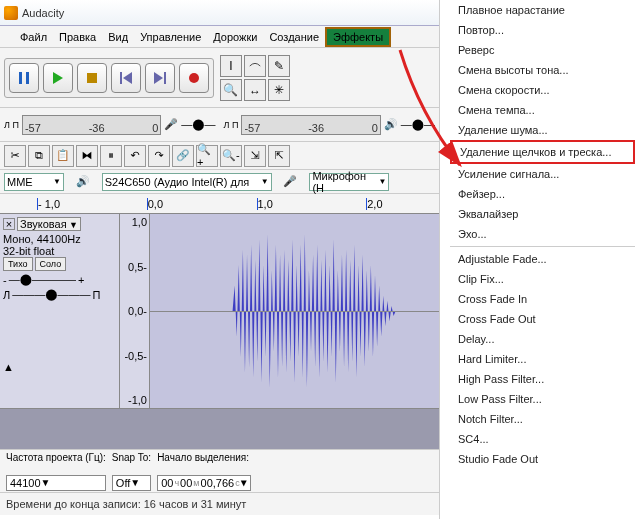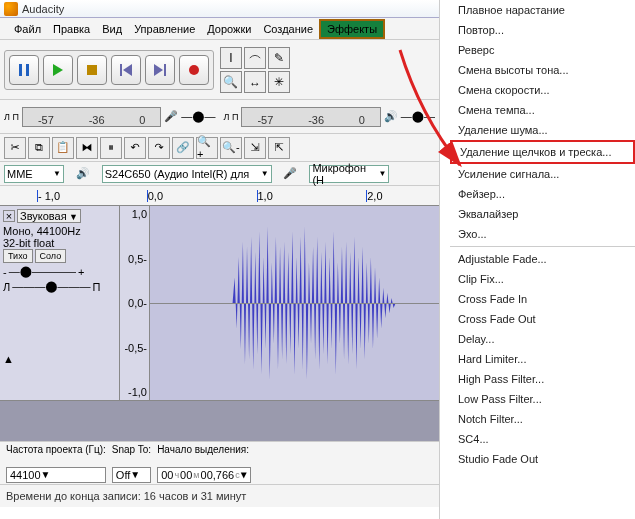--- a/index.html
+++ b/index.html
@@ -1,34 +1,34 @@
 <!DOCTYPE html>
 <html><head>
 <meta charset="utf-8">
 <style>
   * { box-sizing: border-box; margin: 0; padding: 0; font-family: Tahoma, Arial, sans-serif; font-size: 11px; }
   body { background: #fff; width: 635px; height: 519px; position: relative; overflow: hidden; }
   .app { width: 440px; height: 519px; border-right: 1px solid #ccc; background: #fff; }
-  .titlebar { height: 18px; background: linear-gradient(#fff,#eef3f8); border-bottom: 1px solid #aac; display: flex; align-items: center; padding: 0 4px; gap: 4px; }
+  .titlebar { height: 26px; background: linear-gradient(#fff,#eef3f8); border-bottom: 1px solid #aac; display: flex; align-items: center; padding: 0 4px; gap: 4px; }
   .titlebar .logo { width: 14px; height: 14px; background: radial-gradient(circle at 30% 30%, #ffa500, #c60); border-radius: 2px; }
   .titlebar .title { color: #333; }
-  .menubar { height: 22px; background: #f4f4f4; border-bottom: 1px solid #ccc; display: flex; align-items: center; padding: 0 8px; }
+  .menubar { height: 22px; background: #f4f4f4; border-bottom: 1px solid #ccc; display: flex; align-items: center; padding: 0 14px; }
   .menubar .item { padding: 2px 6px; cursor: default; }
   .menubar .item.sel { border: 2px solid #a16207; background: #15803d; }
   .transport { height: 60px; background: #f4f4f4; border-bottom: 1px solid #ccc; display: flex; align-items: center; padding: 4px; gap: 6px; }
   .trans-box { border: 1px solid #aaa; background: #eee; border-radius: 3px; padding: 4px; display: flex; gap: 4px; align-items: center; }
   .btn { width: 30px; height: 30px; border: 1px solid #888; border-radius: 4px; background: linear-gradient(#fff,#e6e6e6); display: flex; align-items: center; justify-content: center; }
   .btn svg { width: 16px; height: 16px; }
   .tools { display: grid; grid-template-columns: repeat(3,22px); grid-template-rows: repeat(2,22px); gap: 2px; }
   .tool { width: 22px; height: 22px; border: 1px solid #888; background: #eee; display: flex; align-items: center; justify-content: center; font-size: 12px; }
   .meters { height: 34px; background: #f4f4f4; border-bottom: 1px solid #ccc; display: flex; align-items: center; padding: 2px 4px; gap: 8px; }
   .meter { flex: 1; display: flex; align-items: center; gap: 3px; }
   .meter-label { font-size: 9px; }
   .meter-bar { flex: 1; height: 20px; border: 1px solid #888; background: #ddd; position: relative; }
-  .meter-ticks { position: absolute; bottom: 0; width: 100%; display: flex; justify-content: space-between; font-size: 8px; color: #333; padding: 0 15px; }
+  .meter-ticks { position: absolute; bottom: 0; width: 100%; display: flex; justify-content: space-between; font-size: 8px; color: #333; padding: 0 2px; }
   .small-toolbar { height: 28px; background: #f4f4f4; border-bottom: 1px solid #ccc; display: flex; align-items: center; padding: 2px 4px; gap: 2px; }
   .smbtn { width: 22px; height: 22px; border: 1px solid #999; background: #eee; display: flex; align-items: center; justify-content: center; font-size: 11px; }
   .device-bar { height: 24px; background: #f4f4f4; border-bottom: 1px solid #ccc; display: flex; align-items: center; padding: 2px 4px; gap: 12px; }
   .combo { height: 18px; border: 1px solid #7a9; background: #fff; font-size: 10px; padding: 0 2px; display: flex; align-items: center; }
   .combo .arrow { margin-left: auto; font-size: 8px; }
   .ruler { height: 20px; background: #f4f4f4; border-bottom: 1px solid #888; display: flex; align-items: center; font-size: 10px; }
   .ruler .tick { flex: 1; text-align: left; border-left: 1px solid #1d4ed8; margin-left: 37px; }
   .track-area { display: flex; height: 195px; background: #c8c8d8; border-bottom: 1px solid #888; }
   .track-panel { width: 120px; background: #d8d8e8; border-right: 1px solid #888; padding: 3px; font-size: 10px; }
   .track-panel .row { display: flex; align-items: center; gap: 2px; margin-bottom: 2px; }

